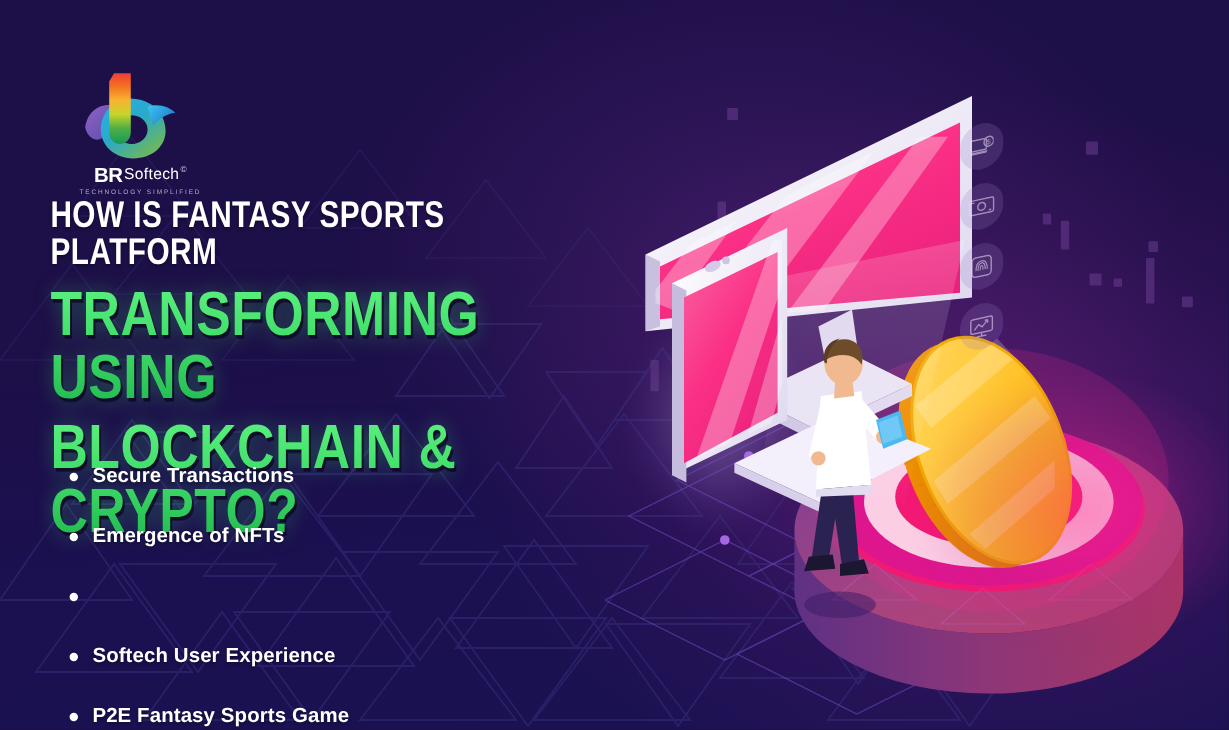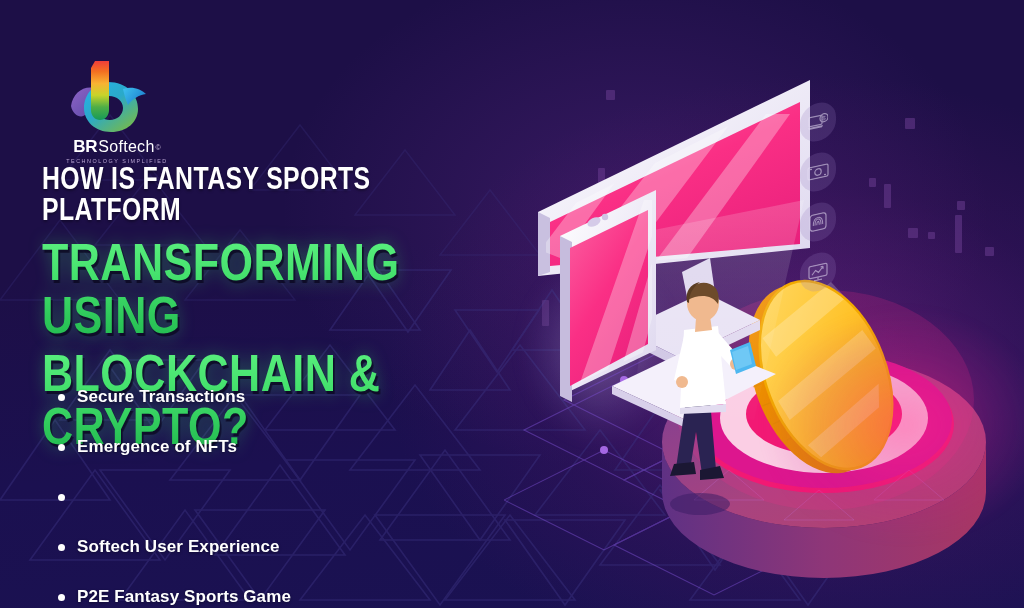--- a/index.html
+++ b/index.html
@@ -28,29 +28,29 @@
   .confetti { position:absolute; background:#6a3d8f; opacity:0.55; border-radius:1px; }
 
   
   .logo-wrap {
     position:absolute; left:57px; top:58px;
     width:120px;
   }
   .logo-mark { width:86px; height:76px; display:block; margin-left:8px;}
   .logo-text {
     margin-top:3px;
-    display:flex; align-items:center; justify-content:center;
+    display:flex; align-items:flex-start; justify-content:center;
     color:#ffffff;
   }
   .logo-br {
     font-weight:bold; font-size:17px; letter-spacing:-0.3px;
     font-family:"Liberation Sans", sans-serif;
   }
   .logo-soft {
-    font-size:16px; letter-spacing:0.3px; margin-left:1px;
+    font-size:13px; letter-spacing:0.3px; margin-left:1px;
     font-family:"Liberation Sans", sans-serif;
   }
   .logo-reg { font-size:7px; margin-left:1px; margin-top:1px; color:#d9c8e8; }
   .logo-tag {
     margin-top:1px; text-align:center;
     font-size:5.4px; letter-spacing:1.55px; color:#b9a6d2;
     font-family:"Liberation Sans", sans-serif;
   }
 
   

